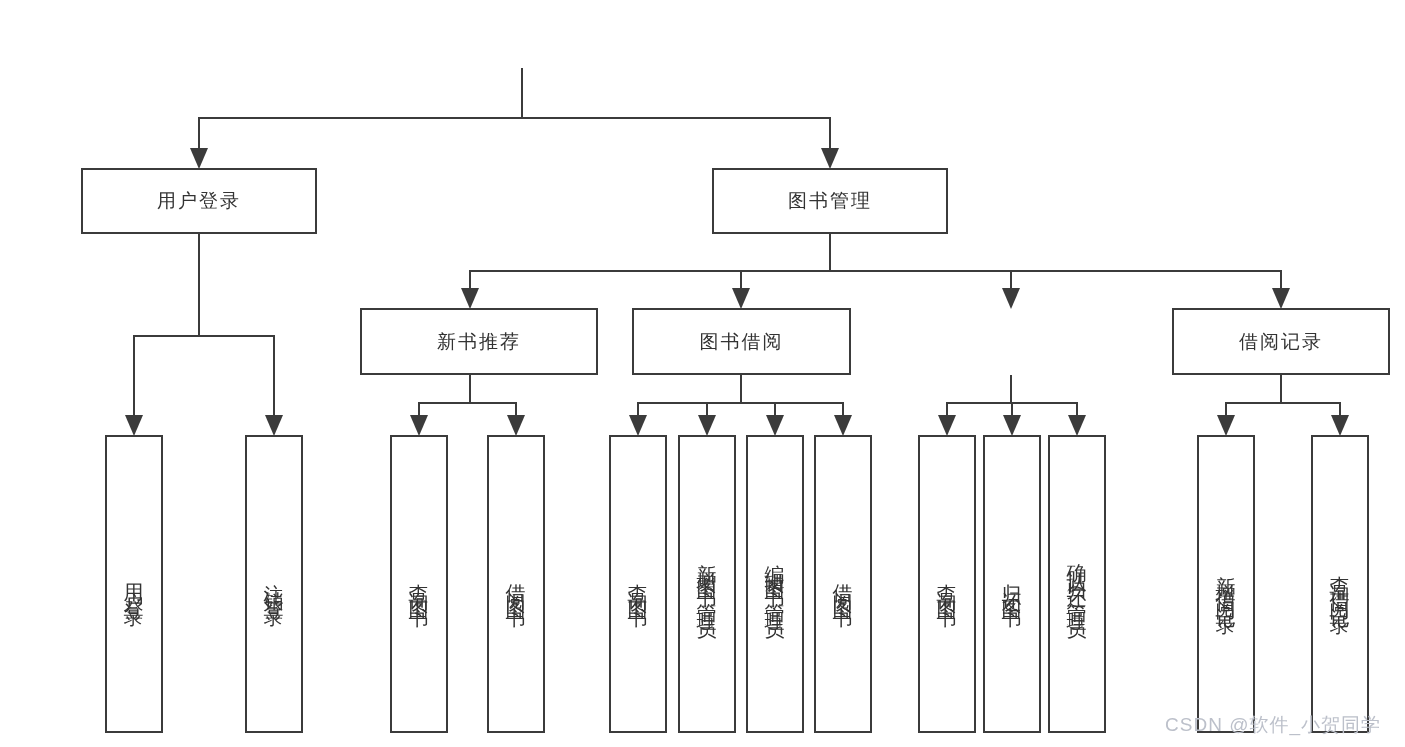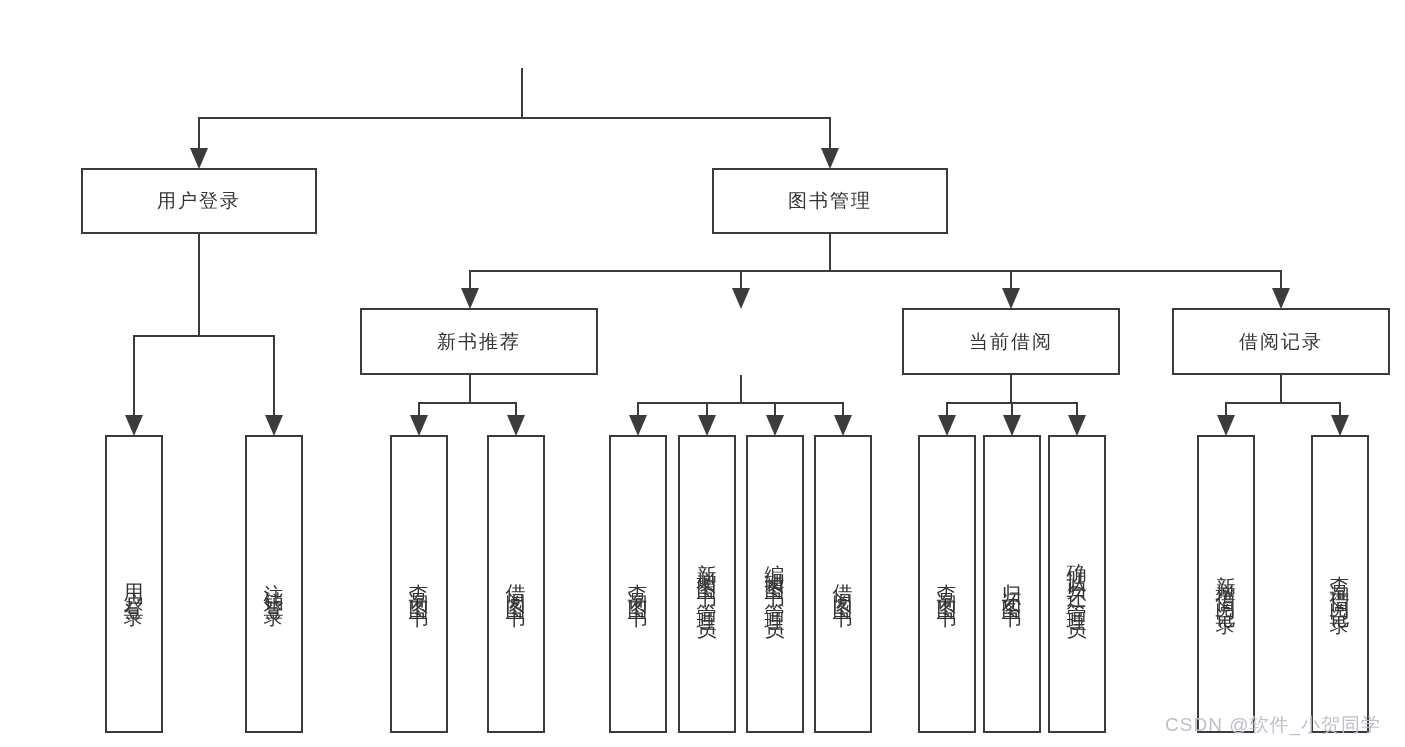--- a/index.html
+++ b/index.html
@@ -32,21 +32,21 @@
 </head>
 <body>
 
 <div id="canvas" style="--line: #3b3b3b; --text: #333333; --bg: #ffffff; --wm: #bcc0ca;">
 
 
   <div class="box" style="left:81px;top:168px;width:236px;height:66px;">用户登录</div>
   <div class="box" style="left:712px;top:168px;width:236px;height:66px;">图书管理</div>
 
   <div class="box" style="left:360px;top:308px;width:238px;height:67px;">新书推荐</div>
-  <div class="box" style="left:902px;top:308px;width:218px;height:67px;">当前借阅</div>
+  <div class="box" style="left:632px;top:308px;width:219px;height:67px;">图书借阅</div>
   <div class="box" style="left:1172px;top:308px;width:218px;height:67px;">借阅记录</div>
 
   <div class="box v" style="left:105px;top:435px;width:58px;height:298px;">用户登录</div>
   <div class="box v" style="left:245px;top:435px;width:58px;height:298px;">注销登录</div>
 
   <div class="box v" style="left:390px;top:435px;width:58px;height:298px;">查询图书</div>
   <div class="box v" style="left:487px;top:435px;width:58px;height:298px;">借阅图书</div>
 
   <div class="box v" style="left:609px;top:435px;width:58px;height:298px;">查询图书</div>
   <div class="box v" style="left:678px;top:435px;width:58px;height:298px;">新增图书（管理员）</div>

